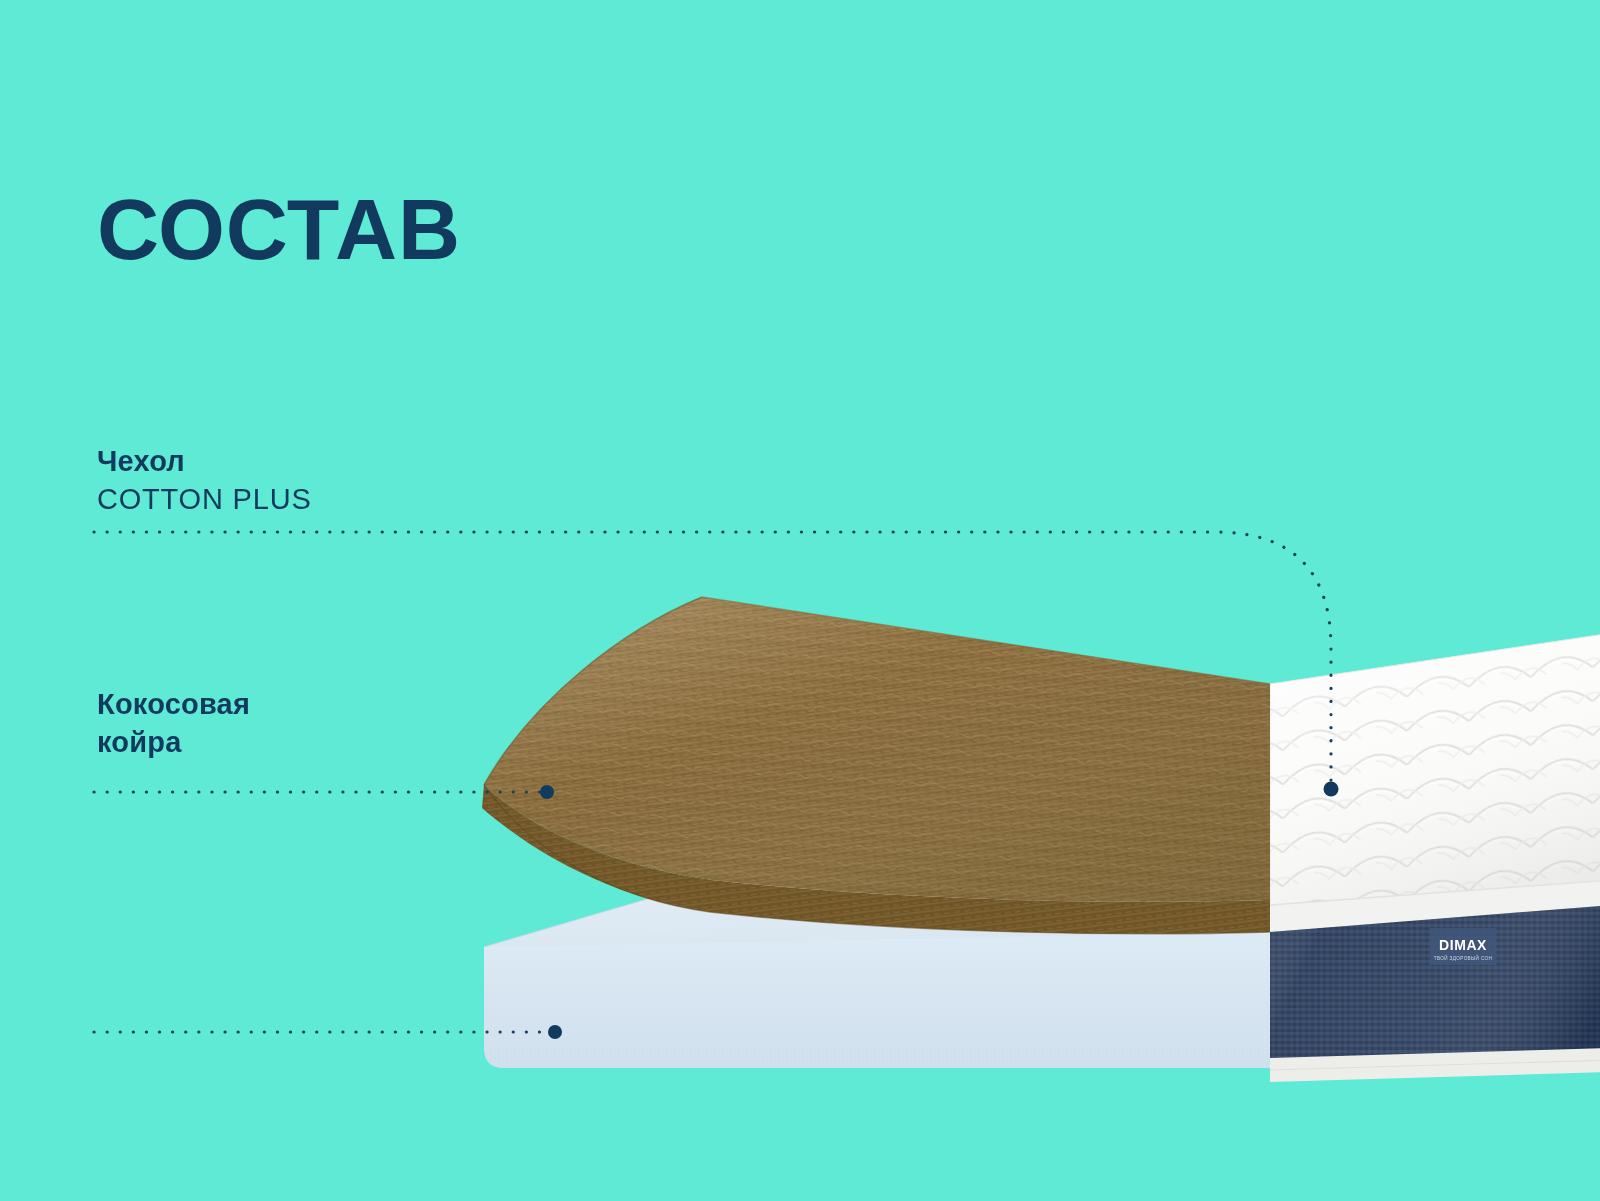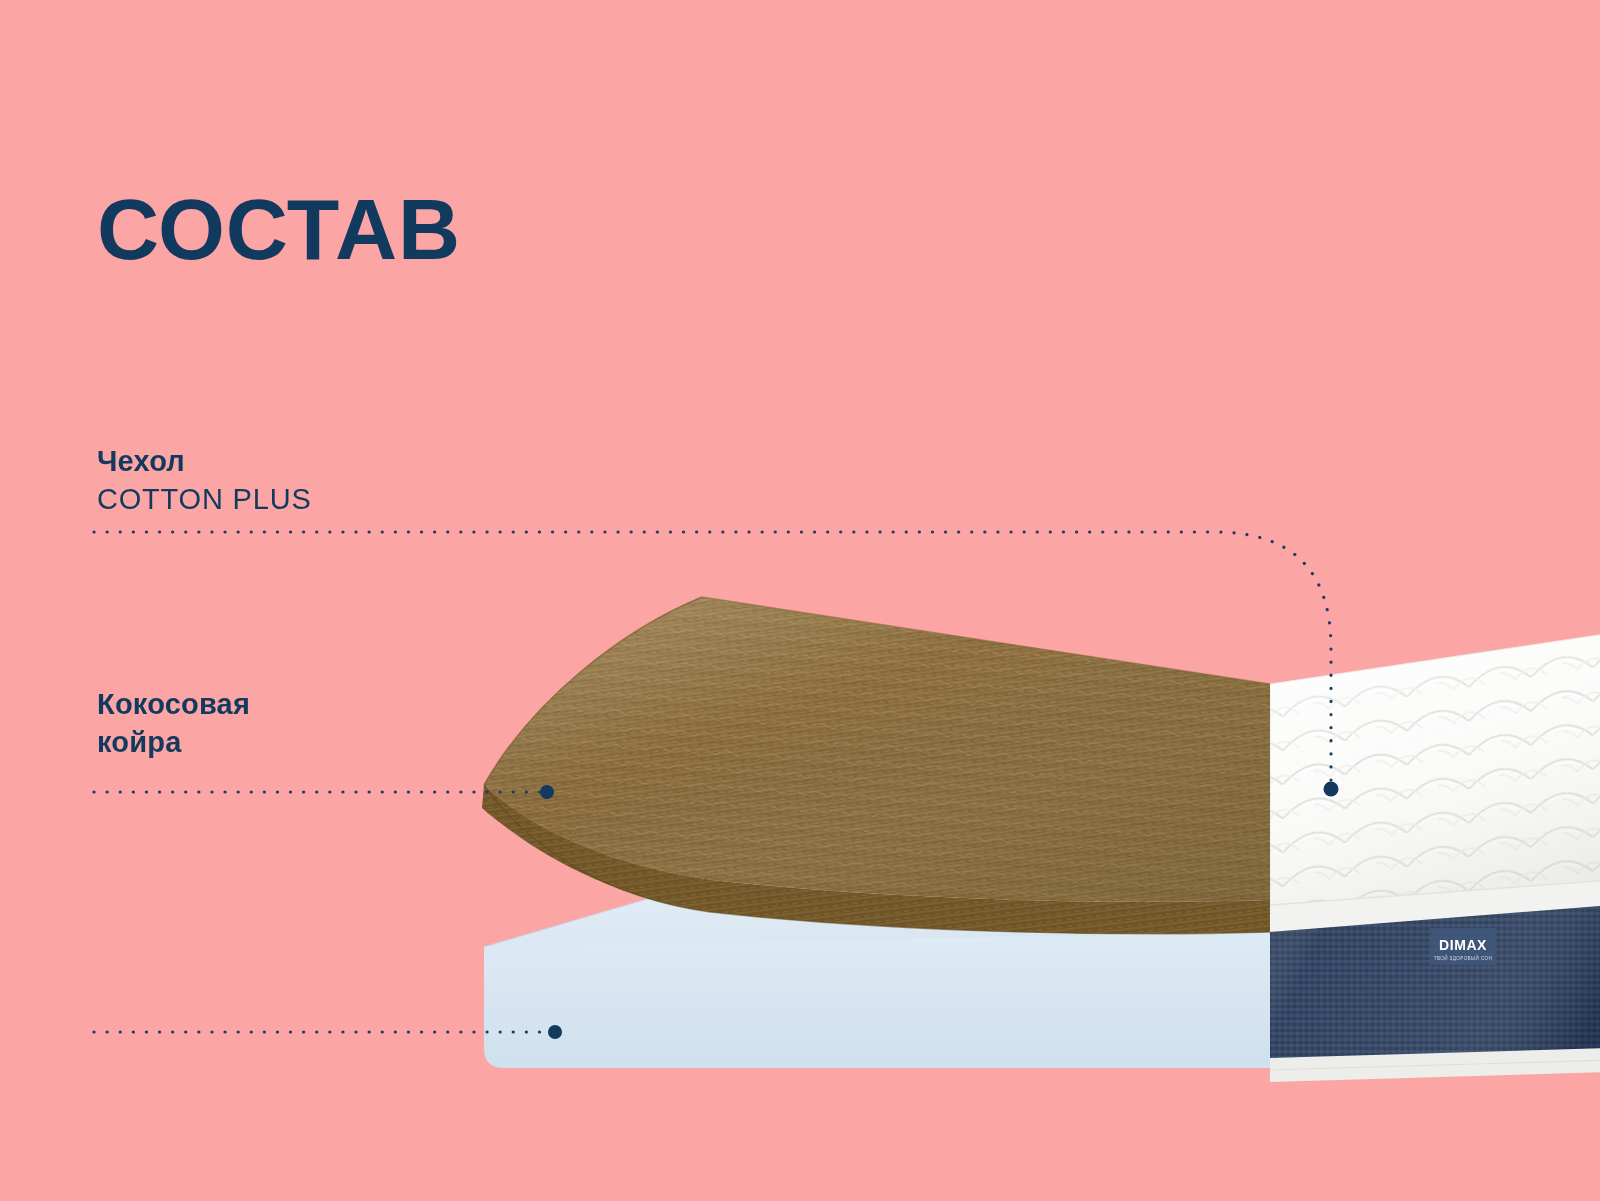--- a/index.html
+++ b/index.html
@@ -8,21 +8,21 @@
     padding: 0;
     background: #ffffff;
   }
   body {
     font-family: "Liberation Sans", sans-serif;
   }
   #stage {
     position: relative;
     width: 1600px;
     height: 1201px;
-    background: #fca5a5;
+    background: #5eead4;
     overflow: hidden;
   }
 
   
   #page-title {
     position: absolute;
     left: 97px;
     top: 186px;
     font-size: 86px;
     line-height: 1;

